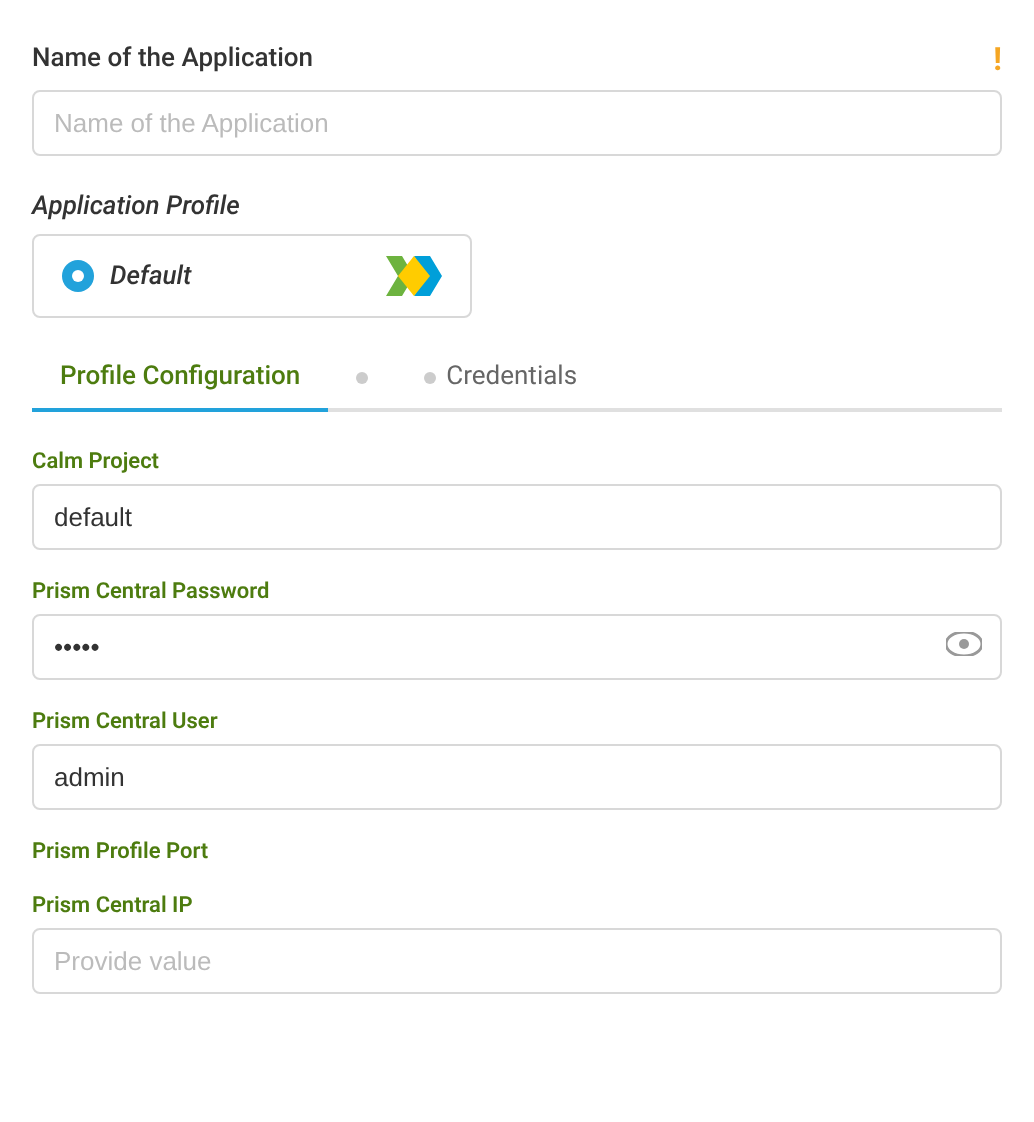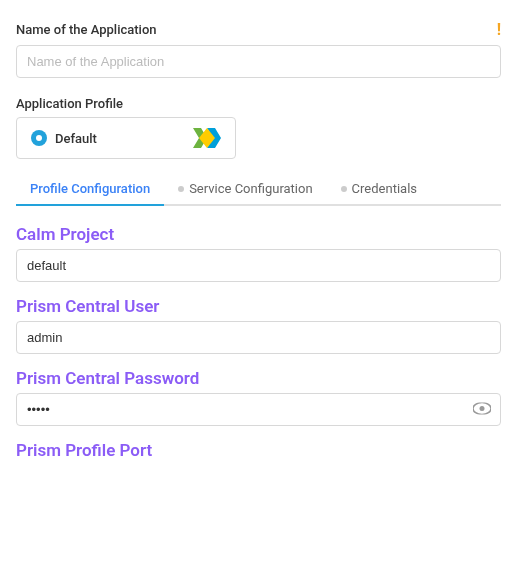--- a/index.html
+++ b/index.html
@@ -40,20 +40,21 @@
     }
     .text-input::placeholder {
       color: #bbb;
     }
     .section {
       margin-bottom: 16px;
     }
     .app-profile-section {
       margin-top: 18px;
       margin-bottom: 14px;
+      font-style: italic;
     }
     .profile-card {
       display: flex;
       align-items: center;
       border: 1px solid #d8d8d8;
       border-radius: 4px;
       padding: 10px 14px;
       width: 220px;
       justify-content: space-between;
     }
@@ -98,40 +99,40 @@
       font-size: 13px;
       color: #666;
       cursor: pointer;
       display: flex;
       align-items: center;
       gap: 5px;
       position: relative;
       text-decoration: none;
     }
     .tab.active {
-      color: #3b82f6;
+      color: #4d7c0f;
       border-bottom: 2px solid #22a2db;
       margin-bottom: -2px;
       font-weight: 500;
       align-items: flex-end;
     }
     .tab-dot {
       width: 6px;
       height: 6px;
       border-radius: 50%;
       background: #ccc;
       display: inline-block;
     }
     .form-section {
       margin-bottom: 14px;
     }
     .form-label {
-      font-size: 17px;
+      font-size: 11px;
       font-weight: 600;
-      color: #8b5cf6;
+      color: #4d7c0f;
       margin-bottom: 5px;
     }
     .input-wrapper {
       position: relative;
     }
     .input-wrapper .eye-icon {
       position: absolute;
       right: 10px;
       top: 50%;
       transform: translateY(-50%);
@@ -171,52 +172,55 @@
       </div>
     </div>
   </div>
 
   <div class="tabs">
     <div class="tab active">
       <span>Profile Configuration</span>
     </div>
     <div class="tab">
       <span class="tab-dot"></span>
-      <span>Service Configuration</span>
     </div>
     <div class="tab">
       <span class="tab-dot"></span>
       <span>Credentials</span>
     </div>
   </div>
 
   <div>
 
     <div class="form-section">
       <div class="form-label">Calm Project</div>
       <input class="text-input" type="text" value="default" style="">
-    </div>
-
-    <div class="form-section">
-      <div class="form-label">Prism Central User</div>
-      <input class="text-input" type="text" value="admin" style="">
     </div>
 
     <div class="form-section">
       <div class="form-label">Prism Central Password</div>
       <div class="input-wrapper">
         <input class="text-input" type="password" value="....." style="padding-right: 34px;">
         <span class="eye-icon">
           <svg width="18" height="12" viewBox="0 0 18 12" fill="none" xmlns="http://www.w3.org/2000/svg">
             <ellipse cx="9" cy="6" rx="9" ry="6" fill="none" stroke="#999" stroke-width="1.5"></ellipse>
             <circle cx="9" cy="6" r="2.5" fill="#999"></circle>
           </svg>
         </span>
       </div>
     </div>
 
     <div class="form-section">
+      <div class="form-label">Prism Central User</div>
+      <input class="text-input" type="text" value="admin" style="">
+    </div>
+
+    <div class="form-section">
       <div class="form-label">Prism Profile Port</div>
     </div>
 
+    <div class="form-section">
+      <div class="form-label">Prism Central IP</div>
+      <input class="text-input" type="text" placeholder="Provide value" style="">
+    </div>
 
   </div>
 </div>
 
 </body></html>

